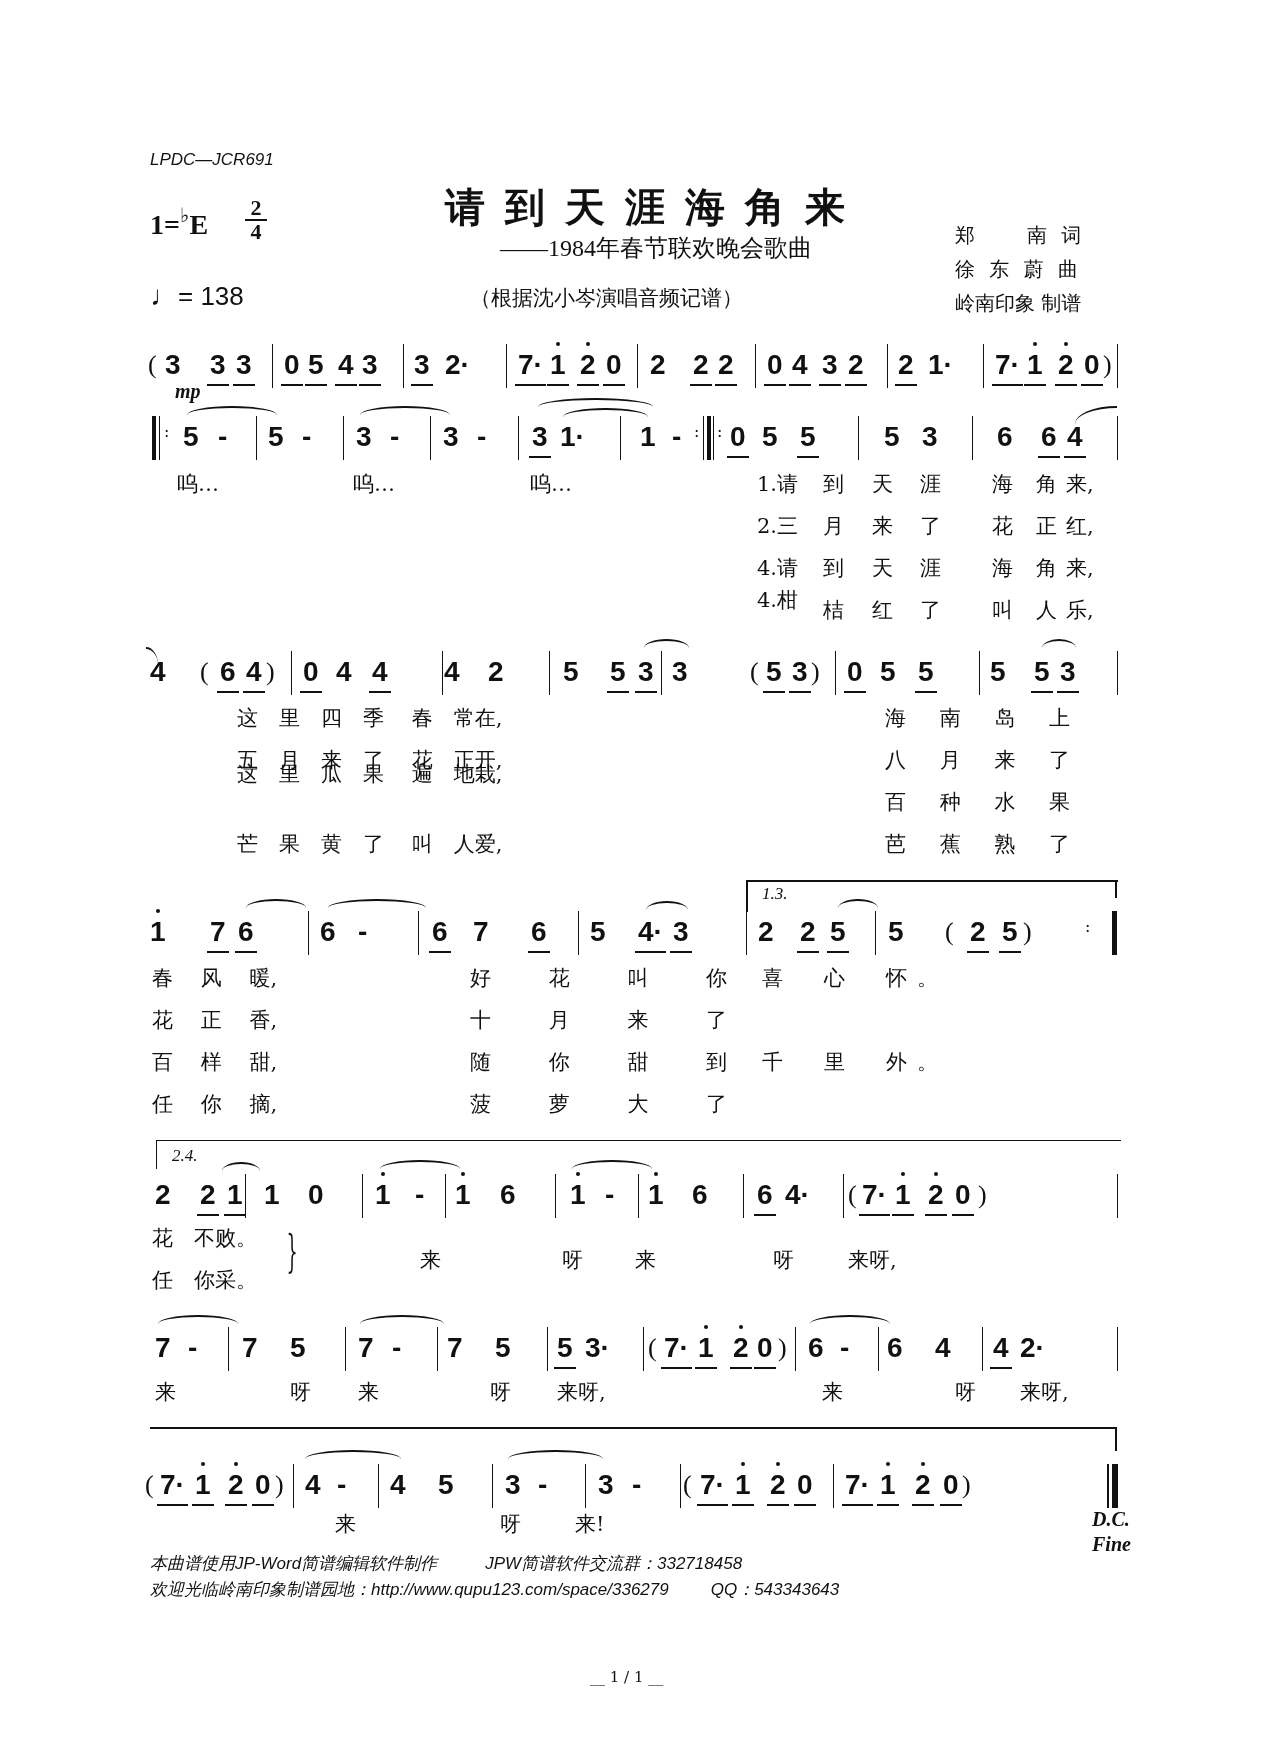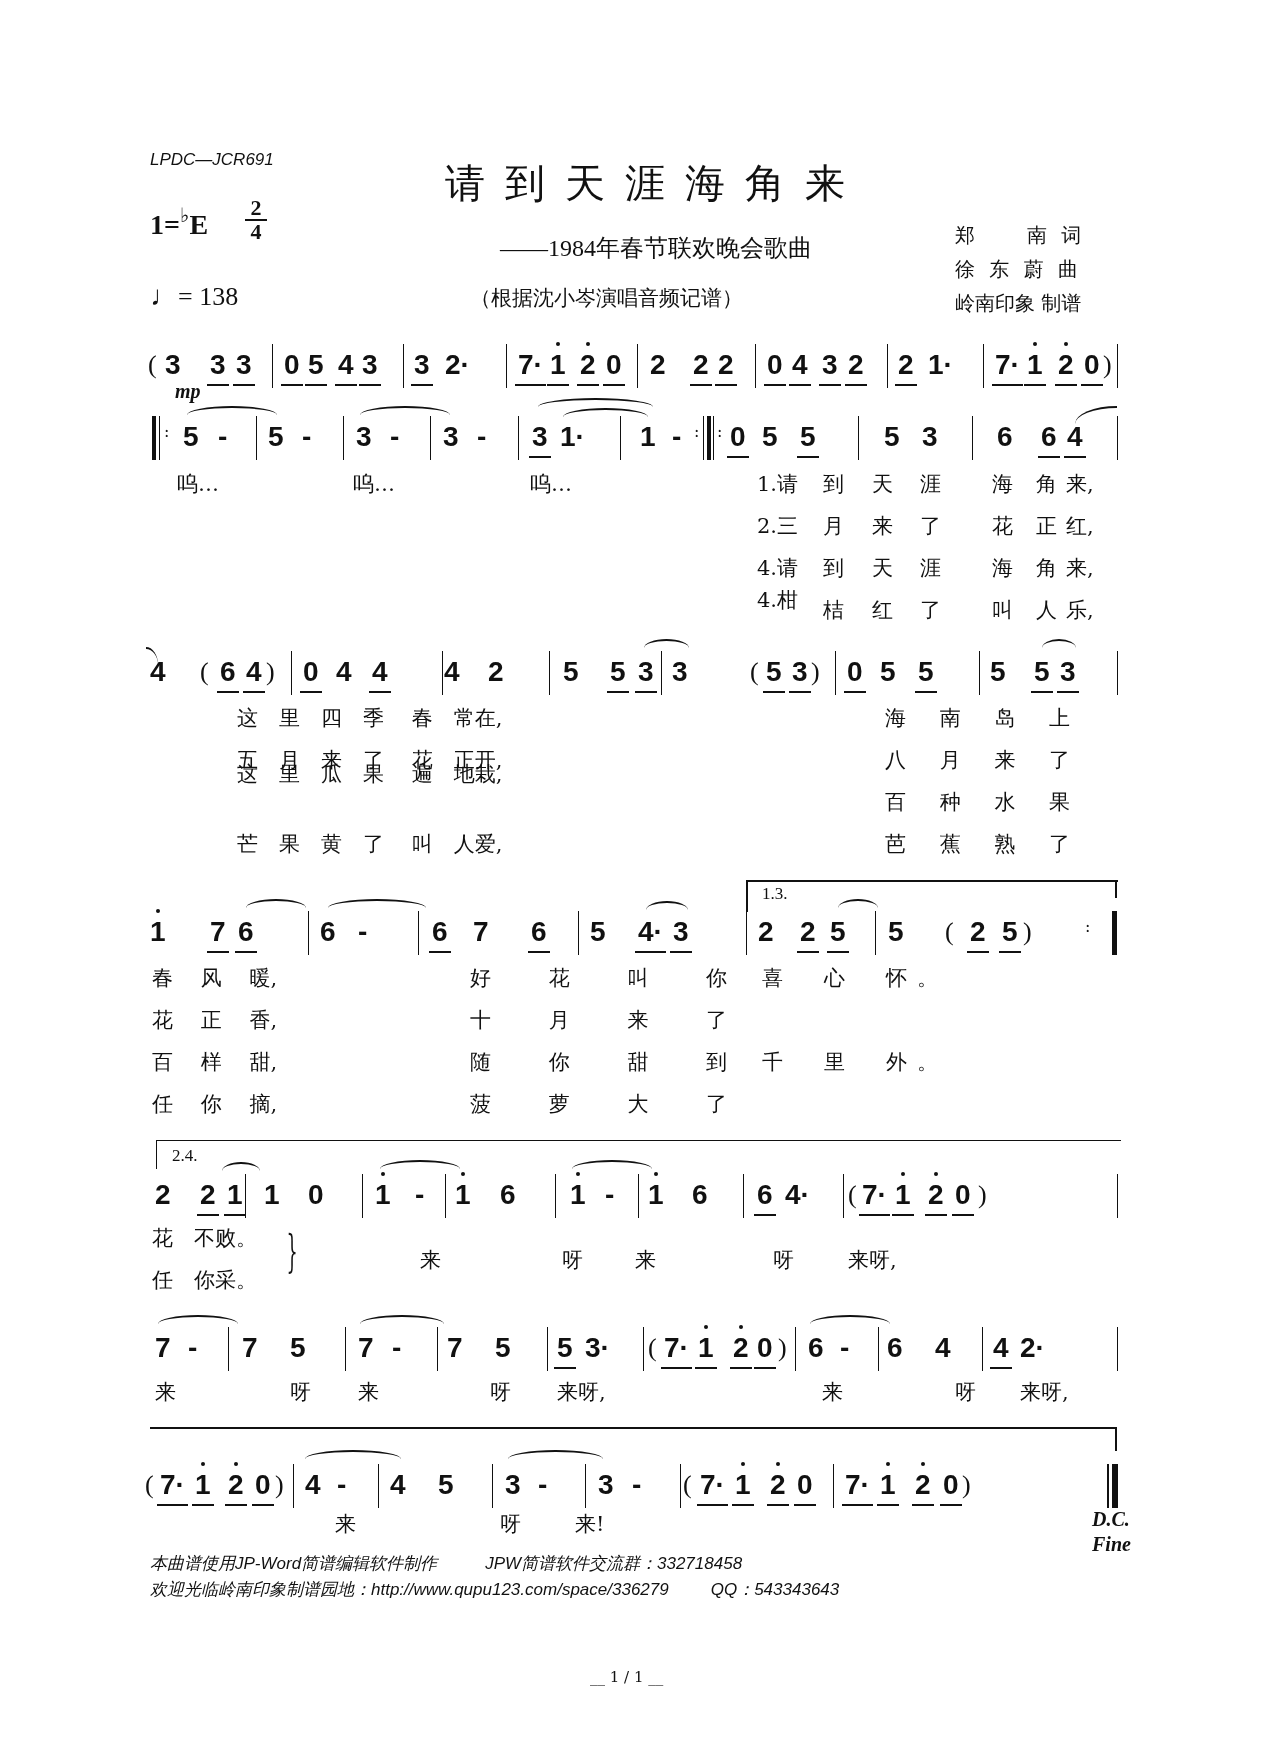--- a/index.html
+++ b/index.html
@@ -1,39 +1,39 @@
 <!DOCTYPE html>
 <html><head>
 <meta charset="utf-8">
 <style>
   html,body{margin:0;padding:0;background:#fff;}
   body{width:1272px;height:1752px;position:relative;overflow:hidden;color:#111;font-family:"DejaVu Serif",serif;}
   .abs{position:absolute;white-space:nowrap;}
   .code{font-family:"Liberation Sans",sans-serif;font-style:italic;font-size:17px;left:150px;top:150px;}
-  .title{left:445px;top:156px;font-family:"DejaVu Serif",serif;font-weight:normal;font-size:40px;letter-spacing:20px;}
+  .title{left:445px;top:180px;font-family:"DejaVu Serif",serif;font-weight:bold;font-size:40px;letter-spacing:20px;}
   .subtitle{left:500px;top:232px;font-family:"Liberation Serif",serif;font-size:24px;}
   .paren{left:470px;top:284px;font-family:"DejaVu Serif",serif;font-size:21px;}
   .credit{left:955px;font-family:"DejaVu Serif",serif;font-size:20px;letter-spacing:4px;}
   .key{left:150px;top:203px;font-family:"Liberation Serif",serif;font-weight:bold;font-size:28px;}
   .key .flat{font-size:20px;vertical-align:12px;font-weight:normal;}
   .timesig{position:absolute;left:245px;top:198px;width:22px;text-align:center;font-family:"Liberation Serif",serif;font-weight:bold;font-size:22px;line-height:20px;}
   .timesig .bar{display:block;border-top:2px solid #111;margin:1px 0;}
-  .tempo{left:150px;top:280px;font-family:Liberation Serif, serif;font-size:26px;}
+  .tempo{left:150px;top:280px;font-family:Liberation Sans, sans-serif;font-size:26px;}
   .tempo .note{font-size:28px;}
   .line{position:absolute;left:0;width:1272px;height:40px;}
   .n{position:absolute;font-family:"Liberation Sans",sans-serif;font-weight:bold;font-size:28px;line-height:30px;text-align:center;}
   .n.u::after{content:"";position:absolute;left:-3px;right:-3px;bottom:-6px;border-bottom:2px solid #111;}
   .hi{position:absolute;left:50%;top:-8px;width:4px;height:4px;margin-left:-2px;border-radius:50%;background:#111;}
   .bl{position:absolute;width:1px;height:44px;background:#111;}
   .bb{position:absolute;width:6px;height:44px;background:#111;}
   .p{position:absolute;font-family:"Liberation Serif",serif;font-size:26px;line-height:30px;}
   .slur{position:absolute;height:16px;border-top:2px solid #111;border-radius:50% 50% 0 0;}
   .lyr{position:absolute;font-family:"DejaVu Serif",serif;font-size:21px;line-height:24px;}
   .volta{position:absolute;border-top:2px solid #111;border-left:2px solid #111;}
-  .voltalabel{position:absolute;font-family:"Liberation Serif",serif;font-size:17px;}
+  .voltalabel{position:absolute;font-family:"Liberation Serif",serif;font-style:italic;font-size:17px;}
   .mp{position:absolute;font-family:"Liberation Serif",serif;font-style:italic;font-weight:bold;font-size:20px;}
   .dc{position:absolute;font-family:"Liberation Serif",serif;font-style:italic;font-weight:bold;font-size:20px;text-align:center;}
   .footer{position:absolute;left:150px;font-family:"Liberation Sans",sans-serif;font-style:italic;font-size:17px;}
   .pagenum{position:absolute;left:590px;top:1668px;font-family:"DejaVu Serif",serif;font-size:15px;}
   .dots{position:absolute;font-size:16px;}
 </style>
 </head>
 <body>
 
 <div class="abs code">LPDC—JCR691</div>

